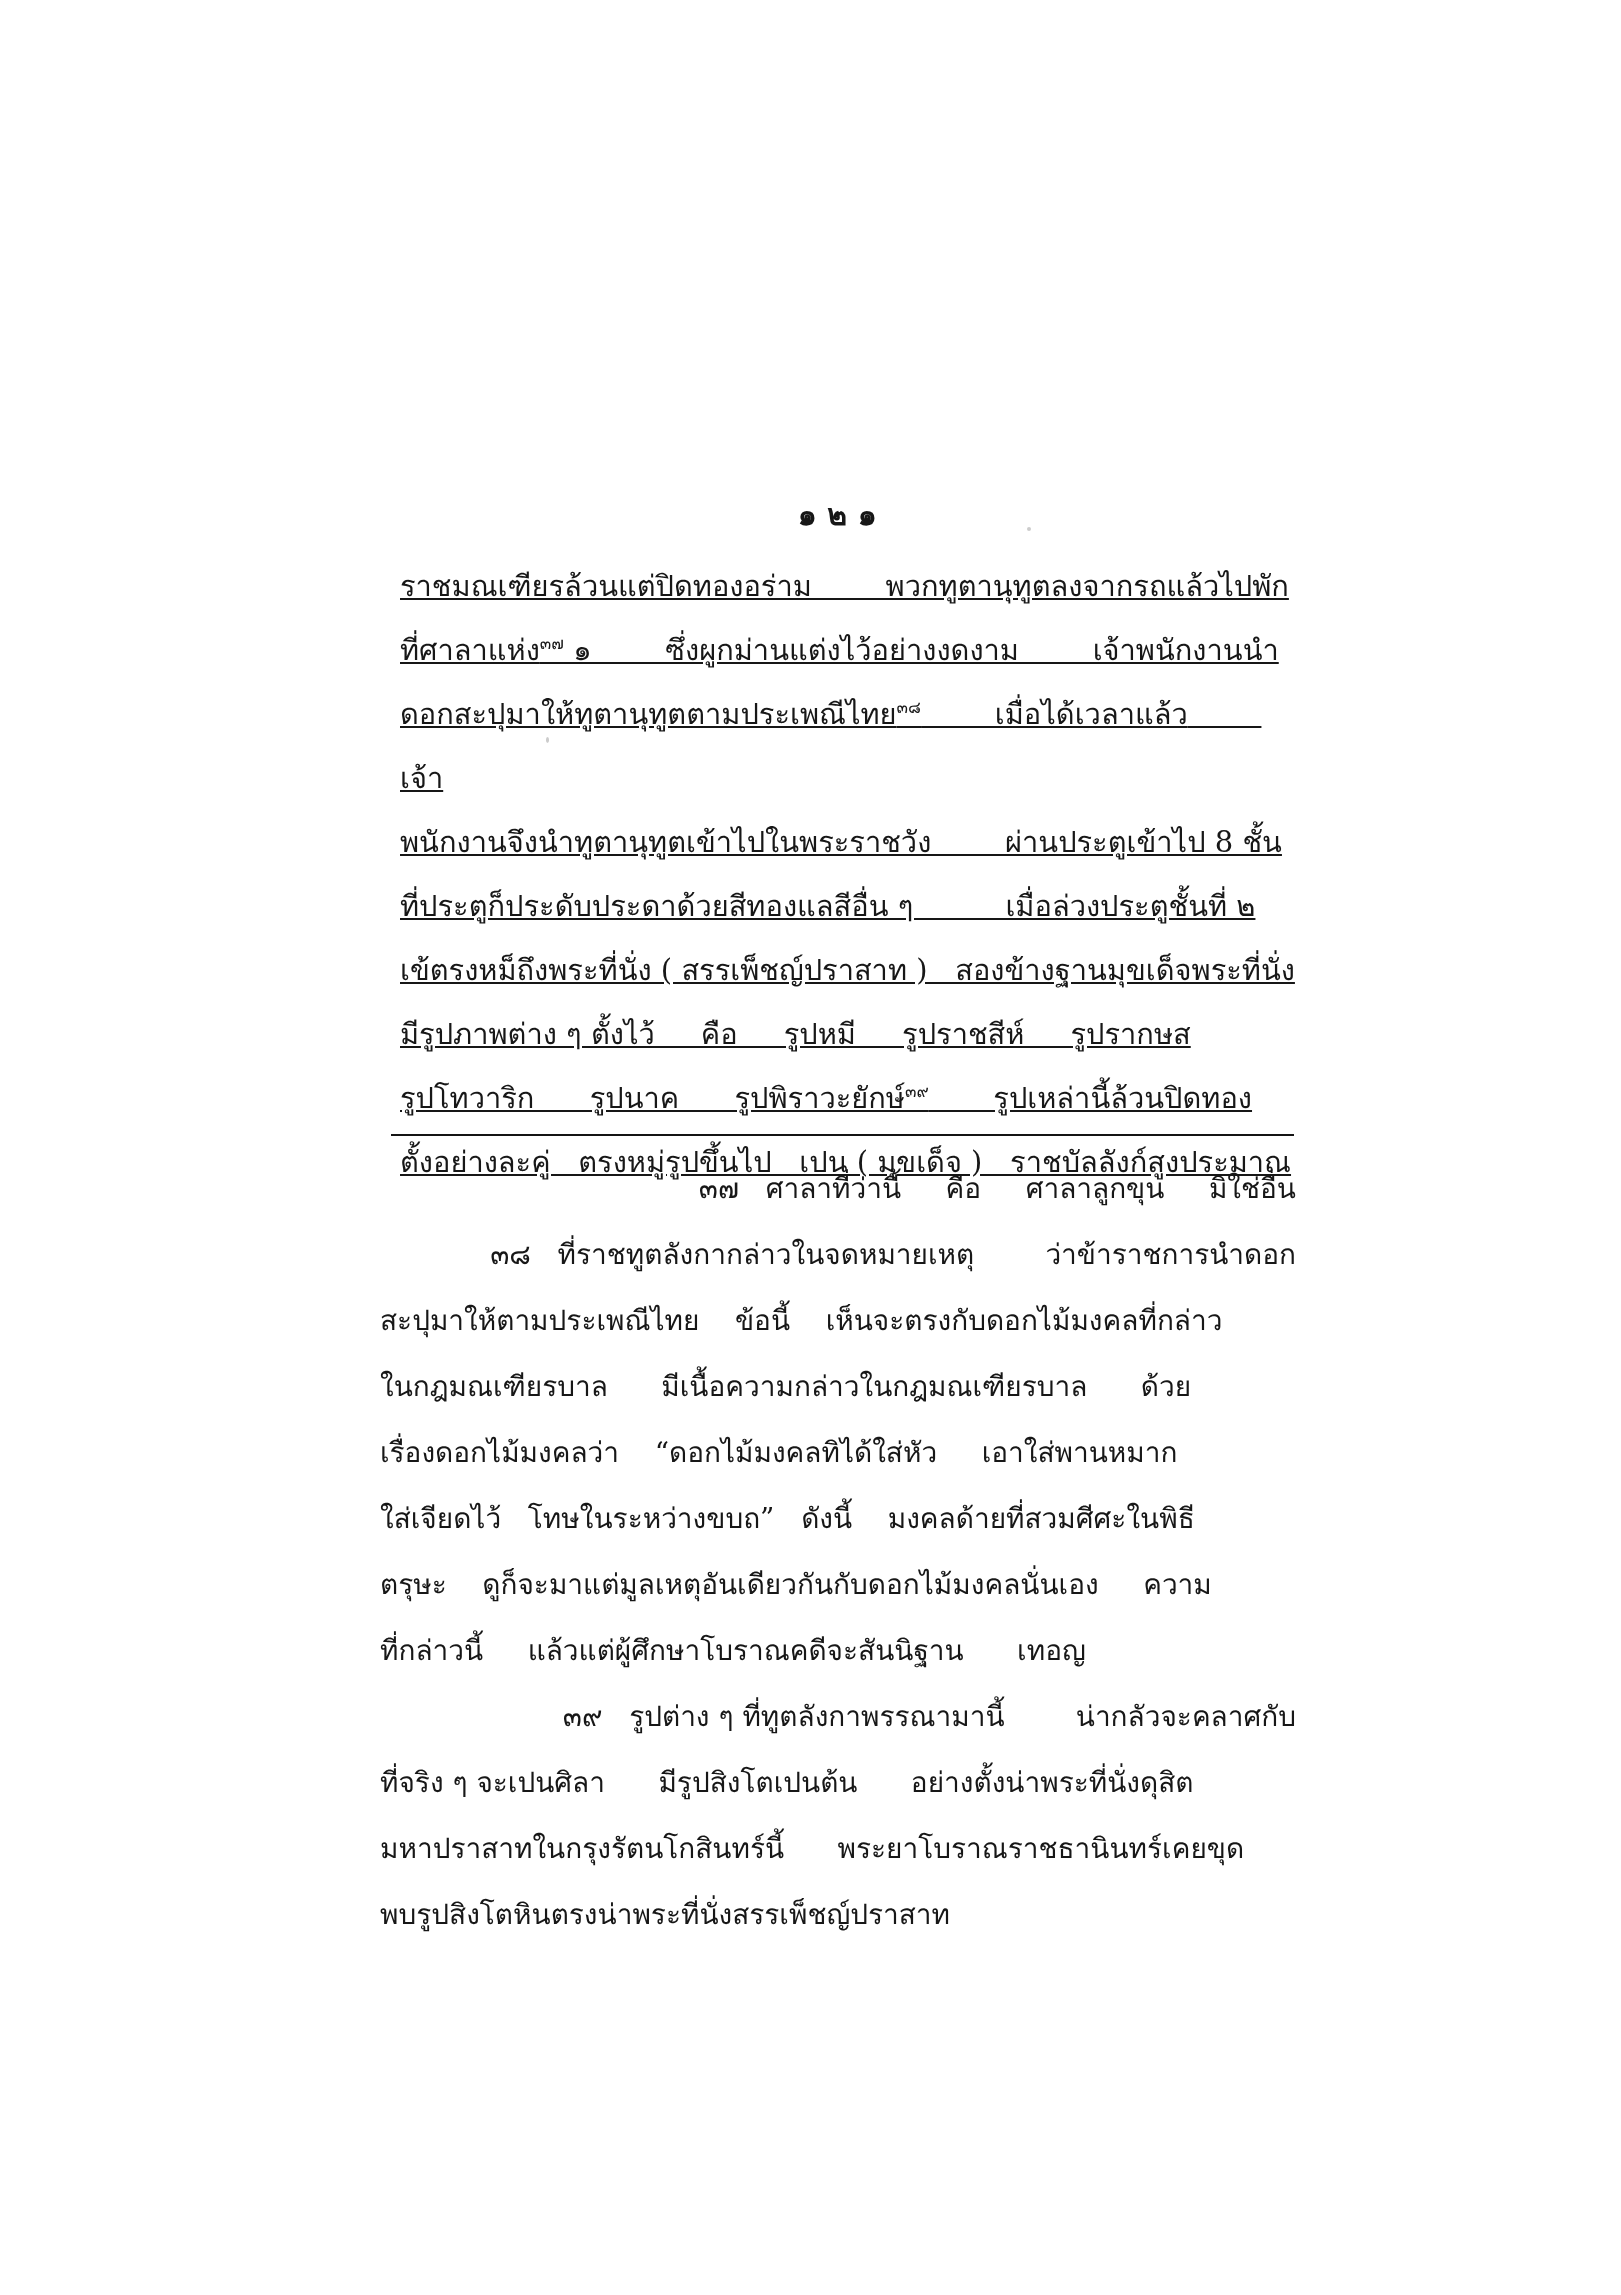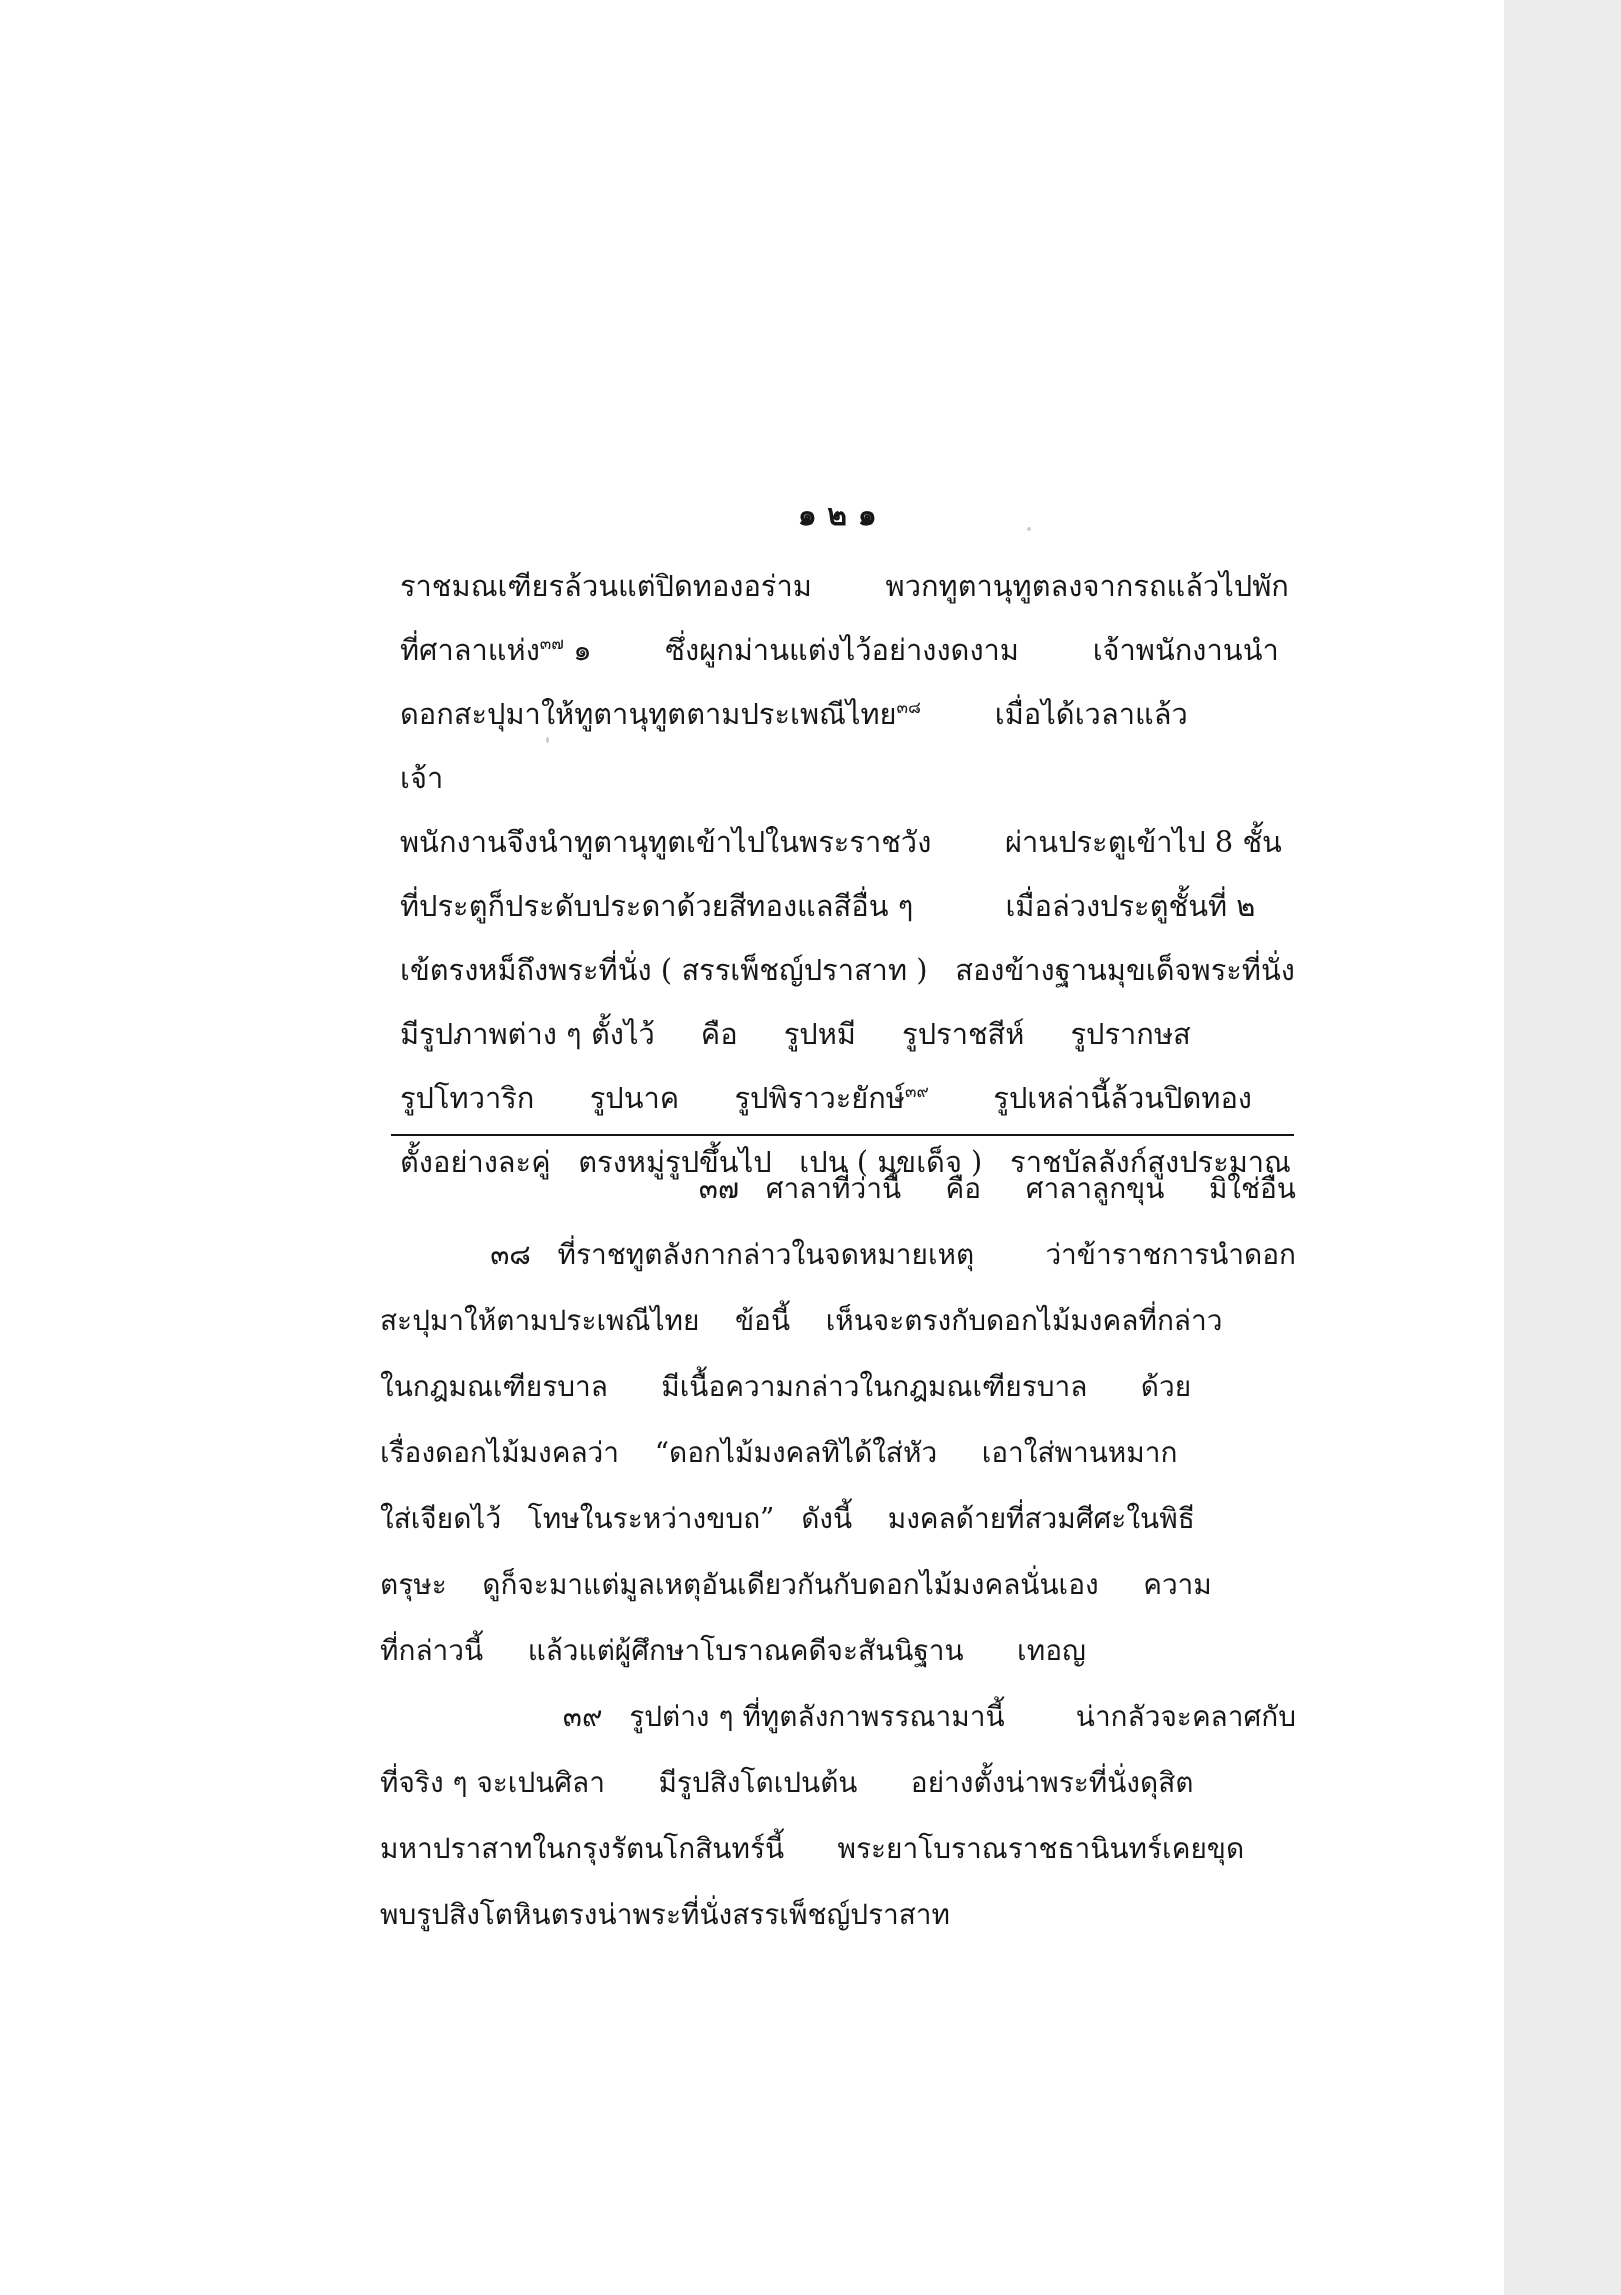--- a/index.html
+++ b/index.html
@@ -1,19 +1,19 @@
 <!DOCTYPE html>
 <html style="font-size:10.5px"><head>
 <meta charset="utf-8">
 <style>
   * { margin: 0; padding: 0; box-sizing: border-box; }
   html, body { background: #ececec; }
   .page {
     position: relative;
-    width: 1504px;
+    width: 1621px;
     height: 2295px;
     background: #ffffff;
     font-family: "DejaVu Serif", "Liberation Serif", serif;
     color: #171717;
     overflow: hidden;
   }
   .page-number {
     position: absolute;
     top: 491px;
     left: 0;
@@ -23,20 +23,21 @@
     letter-spacing: 10.5px;
     font-weight: bold;
   }
   .body-text {
     position: absolute;
     top: 554px;
     left: 400px;
     width: 899px;
     font-size: 29px;
     line-height: 64px;
+    text-decoration: underline;
   }
   .footnote-rule {
     position: absolute;
     top: 1134px;
     left: 391px;
     width: 903px;
     border: 0;
     border-top: 2px solid #141414;
     height: 0;
   }

